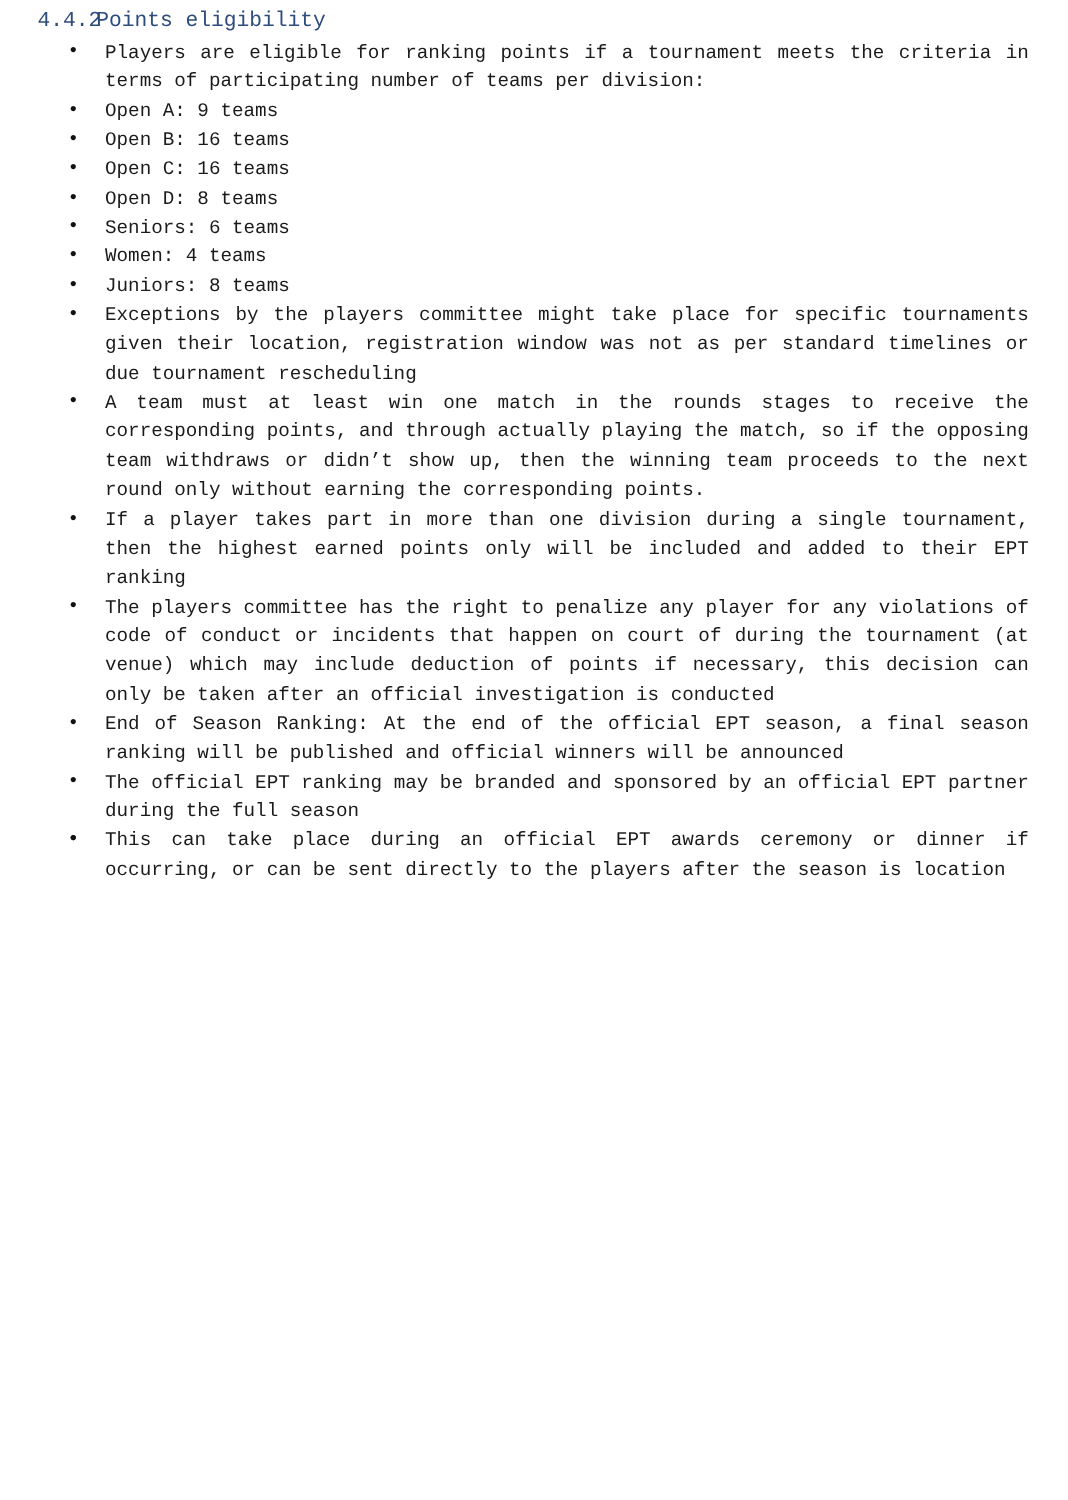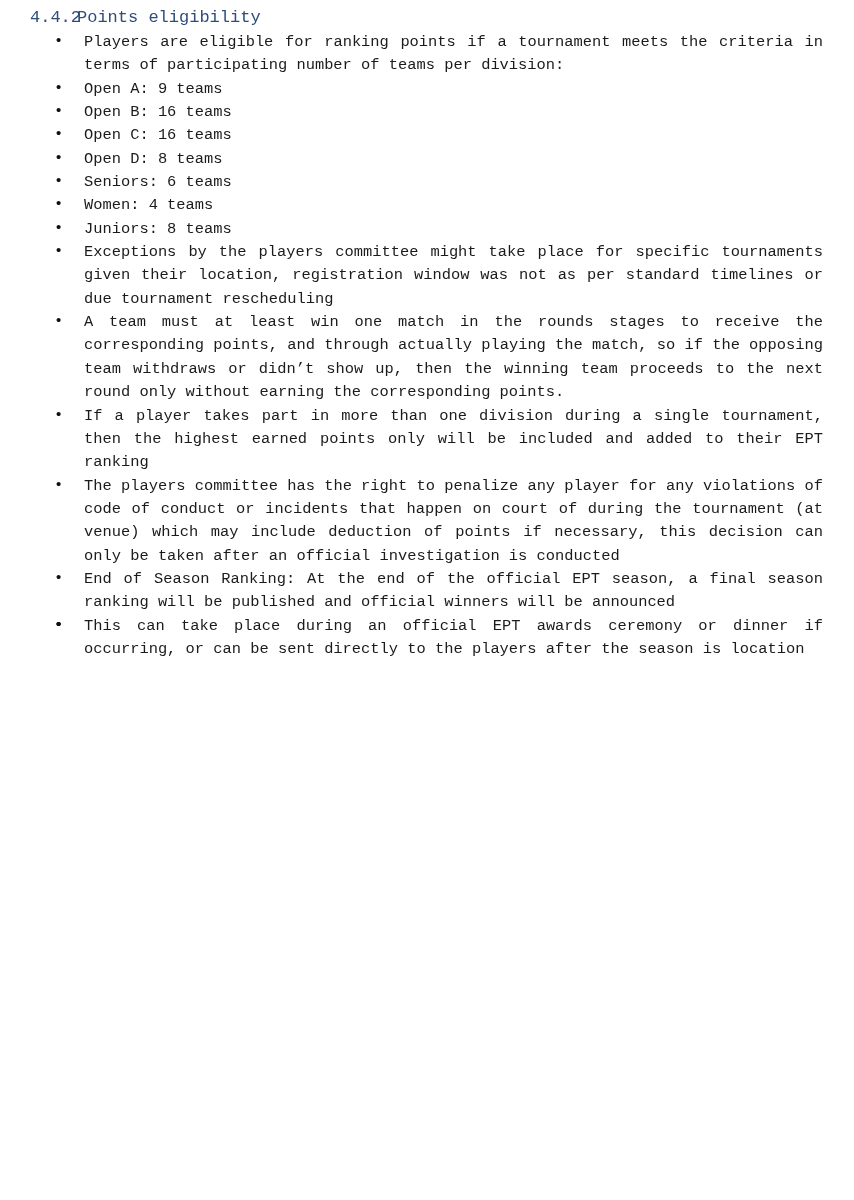--- a/index.html
+++ b/index.html
@@ -144,20 +144,21 @@
     <li>
       <span class="marker">•</span>
       <span>The players committee has the right to penalize any player for any violations of code of conduct or incidents that happen on court of during the tournament (at venue) which may include deduction of points if necessary, this decision can only be taken after an official investigation is conducted</span>
     </li>
     <li>
       <span class="marker">•</span>
       <span>End of Season Ranking: At the end of the official EPT season, a final season ranking will be published and official winners will be announced</span>
     </li>
     <li>
       <span class="marker">•</span>
+      <span>The official EPT ranking may be branded and sponsored by an official EPT partner during the full season</span>
     </li>
     <li>
       <span class="marker">•</span>
     </li>
     <li>
       <span class="marker">•</span>
       <span>This can take place during an official EPT awards ceremony or dinner if occurring, or can be sent directly to the players after the season is location</span>
     </li>
   </ul>
 

